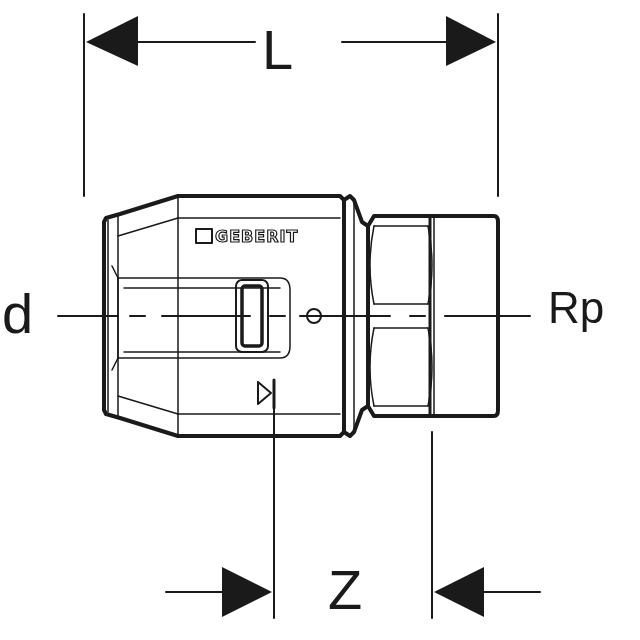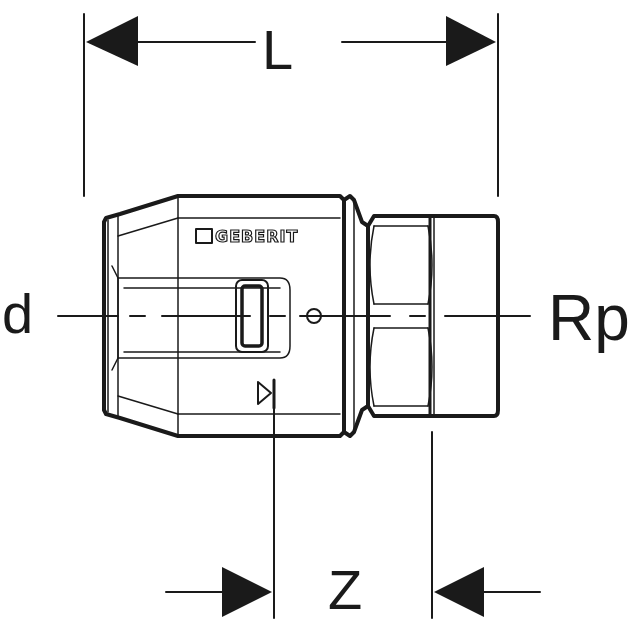--- a/index.html
+++ b/index.html
@@ -1,21 +1,21 @@
 <!DOCTYPE html>
 <html><head>
 <meta charset="utf-8">
 <style>
   html, body { margin:0; padding:0; background:#ffffff; }
   body { width:640px; height:640px; position:relative; overflow:hidden; font-family:"Liberation Sans", sans-serif; }
   svg { position:absolute; left:0; top:0; }
   .lbl { position:absolute; color:#1a1a1a; font-family:"Liberation Sans", sans-serif; font-weight:normal; line-height:1; }
   #lbl-L { left:262px; top:22px; font-size:56px; }
   #lbl-d { left:2px; top:286px; font-size:56px; }
-  #lbl-Rp { left:548px; top:286px; font-size:64px; }
+  #lbl-Rp { left:548px; top:286px; font-size:44px; }
   #lbl-Z { left:328px; top:562px; font-size:56px; }
   #brand { position:absolute; left:215px; top:227px; font-size:16px; font-weight:bold; letter-spacing:1px; color:#fff;
            -webkit-text-stroke:1.2px #1a1a1a; font-family:"DejaVu Sans", sans-serif; }
 </style>
 </head>
 <body>
 
 <svg width="640" height="640" viewBox="0 0 640 640">
   <g stroke="#1a1a1a" fill="none" stroke-linecap="round" stroke-linejoin="round">
 

